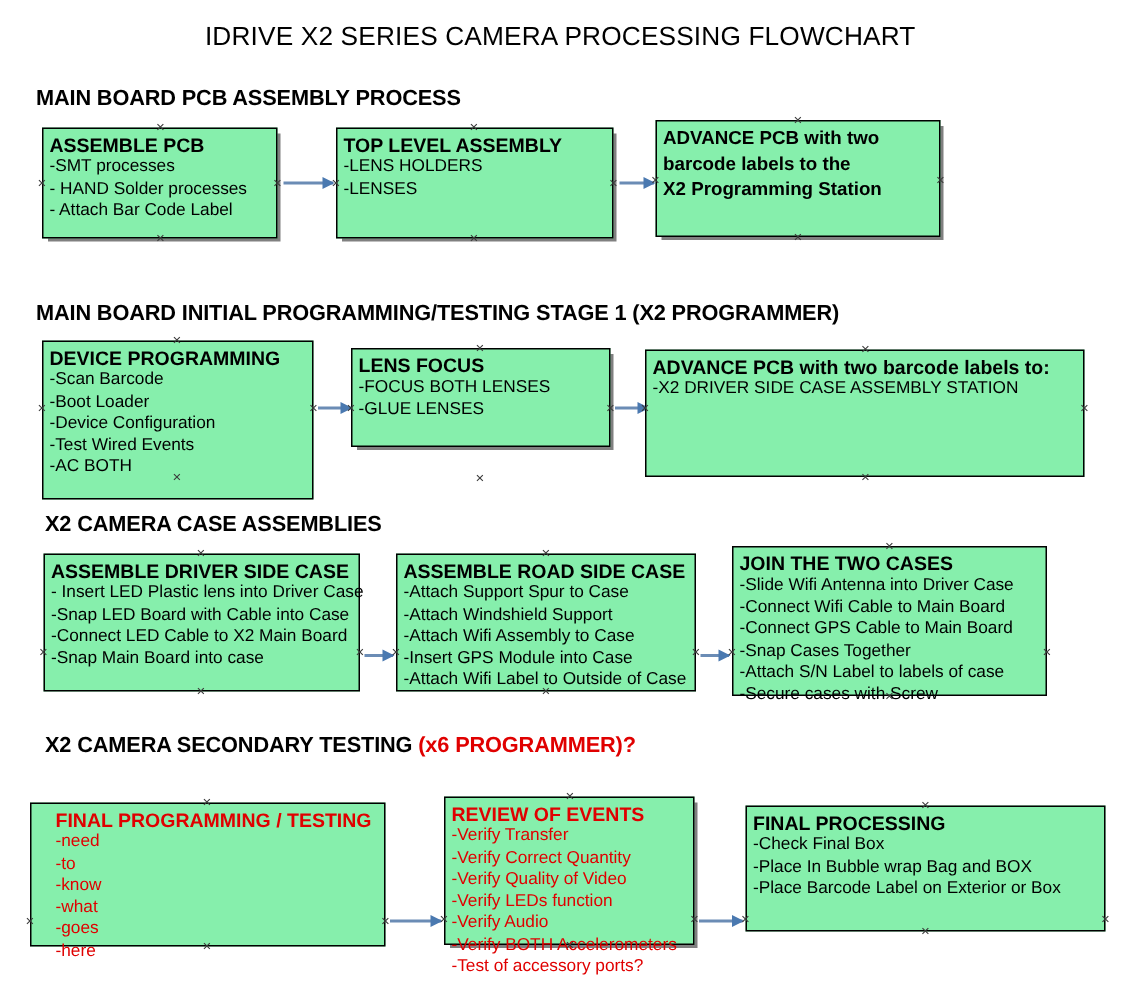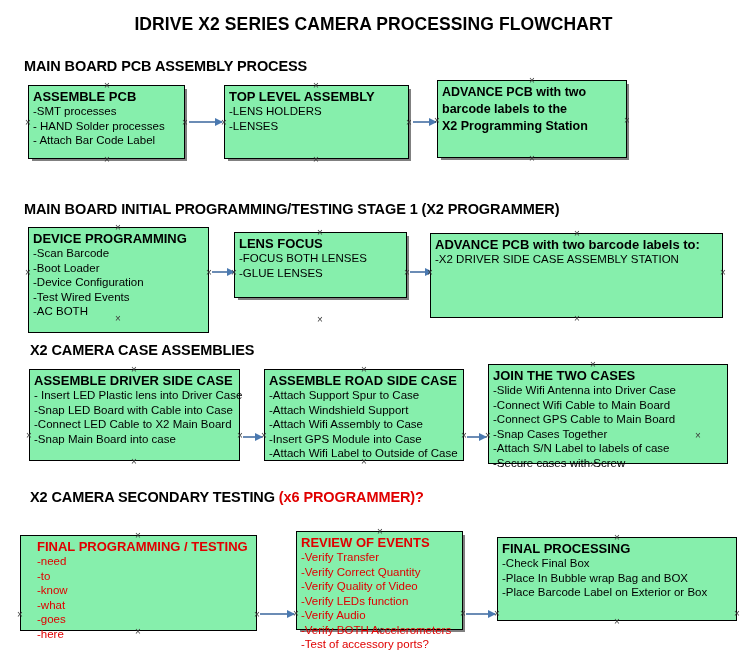--- a/index.html
+++ b/index.html
@@ -24,21 +24,21 @@
   }
 
   
   .doc-title {
     position: absolute;
     left: 0;
     top: 14px;
     width: 747px;
     text-align: center;
     font-size: 17.5px;
-    font-weight: bold;
+    font-weight: normal;
     color: #000000;
     letter-spacing: 0.1px;
   }
 
   .section-head {
     position: absolute;
     font-size: 14.5px;
     font-weight: bold;
     color: #000000;
     white-space: nowrap;
@@ -232,21 +232,21 @@
     <div class="line">-Insert GPS Module into Case</div>
     <div class="line">-Attach Wifi Label to Outside of Case</div>
   </div>
   <div class="handle" style="left:364px; top:369px;"></div>
   <div class="handle" style="left:364px; top:461px;"></div>
   <div class="handle" style="left:264px; top:435px;"></div>
   <div class="handle" style="left:464px; top:435px;"></div>
 
   <div class="conn" style="left:467px; top:436px; width:19px;"></div>
 
-  <div class="node plain" style="left:488px; top:364px; width:240px; height:100px;">
+  <div class="node plain" style="left:488px; top:364px; width:210px; height:100px;">
     <div class="title">JOIN THE TWO CASES</div>
     <div class="line">-Slide Wifi Antenna into Driver Case</div>
     <div class="line">-Connect Wifi Cable to Main Board</div>
     <div class="line">-Connect GPS Cable to Main Board</div>
     <div class="line">-Snap Cases Together</div>
     <div class="line">-Attach S/N Label to labels of case</div>
     <div class="line">-Secure cases with Screw</div>
   </div>
   <div class="handle" style="left:593px; top:364px;"></div>
   <div class="handle" style="left:593px; top:464px;"></div>

